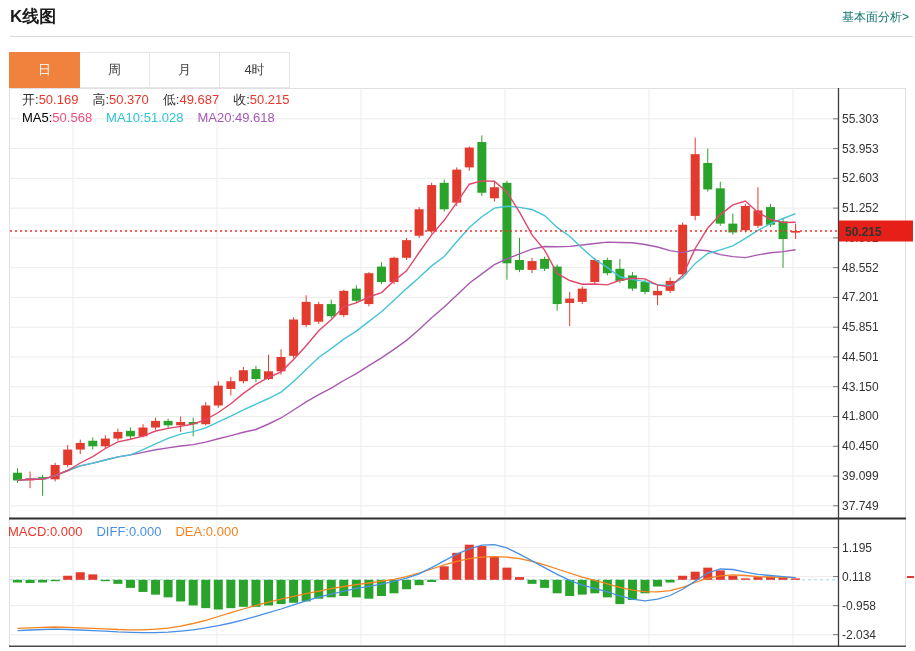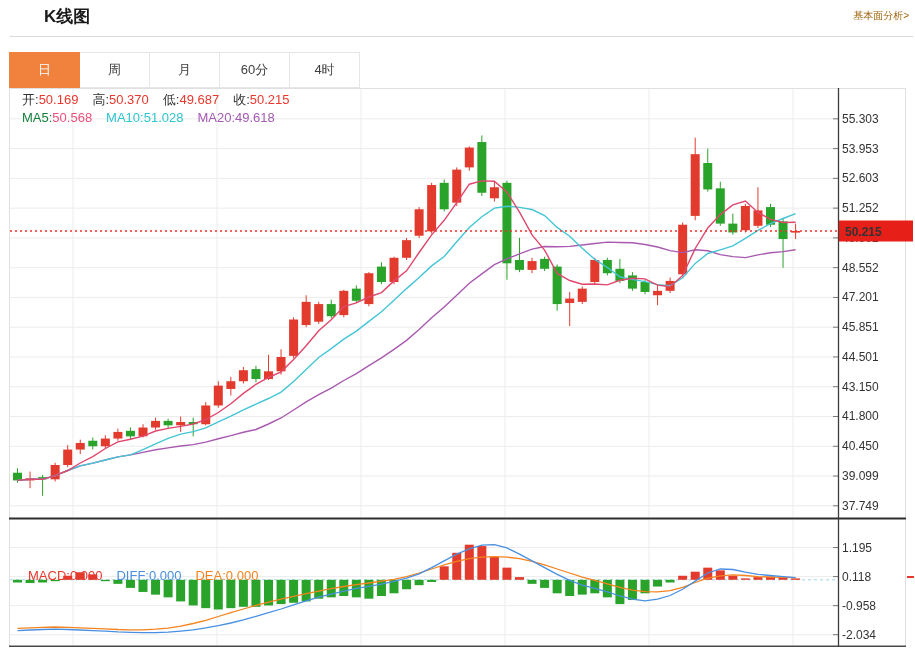--- a/index.html
+++ b/index.html
@@ -1,46 +1,45 @@
 <!DOCTYPE html>
 <html><head>
 <meta charset="utf-8">
 <style>
   html,body{margin:0;padding:0;background:#fff;}
   .page{position:relative;width:915px;height:651px;background:#fff;overflow:hidden;
         font-family:"Liberation Sans",sans-serif;}
-  .title{position:absolute;left:10px;top:5px;font-size:17px;font-weight:700;color:#1a1a1a;margin-left:34px;}
-  .toplink{position:absolute;right:6px;top:9px;font-size:10px;color:#a16207;text-decoration:none;cursor:pointer;}
+  .title{position:absolute;left:10px;top:5px;font-size:17px;font-weight:700;color:#1a1a1a;}
+  .toplink{position:absolute;right:6px;top:9px;font-size:12px;color:#0f766e;text-decoration:none;cursor:pointer;}
   .hr{position:absolute;left:10px;top:36px;width:903px;height:1px;background:#d9d9d9;}
   .tabs{position:absolute;left:9px;top:52px;display:flex;}
   .tab{width:69px;height:34px;line-height:34px;text-align:center;font-size:13px;color:#404040;
        background:#fff;border:1px solid #e6e6e6;border-left:none;cursor:pointer;box-sizing:content-box;}
   .tab:first-child{border-left:1px solid #e6e6e6;}
   .tab.active{background:#f0823e;border-color:#f0823e;color:#fff;}
   svg{position:absolute;left:0;top:0;}
   svg text{font-family:"Liberation Sans",sans-serif;font-size:12px;fill:#333;}
   .legend{position:absolute;font-size:13px;white-space:nowrap;}
   .legend .li{margin-right:14px;font-weight:400;}
   .legend .li b{font-weight:400;}
   #ohlc{left:22px;top:91px;}
   #ma{left:22px;top:110px;}
-  #macdl{left:28px;top:524px;margin-top:44px;}
+  #macdl{left:8px;top:524px;}
 </style>
 </head>
 <body>
 
 <div class="page">
   <div class="title">K线图</div>
   <a class="toplink">基本面分析&gt;</a>
   <div class="hr"></div>
   <div class="tabs" id="tabs">
       <div class="tab active">日</div>
       <div class="tab">周</div>
       <div class="tab">月</div>
-      <div class="tab">60分</div>
       <div class="tab">4时</div>
     </div>
   <svg id="csvg" width="915" height="651">
       <line x1="73" y1="89" x2="73" y2="517" stroke="#ececec" stroke-width="1"></line>
       <line x1="73" y1="520" x2="73" y2="646" stroke="#ececec" stroke-width="1"></line>
       <line x1="217" y1="89" x2="217" y2="517" stroke="#ececec" stroke-width="1"></line>
       <line x1="217" y1="520" x2="217" y2="646" stroke="#ececec" stroke-width="1"></line>
       <line x1="361" y1="89" x2="361" y2="517" stroke="#ececec" stroke-width="1"></line>
       <line x1="361" y1="520" x2="361" y2="646" stroke="#ececec" stroke-width="1"></line>
       <line x1="505" y1="89" x2="505" y2="517" stroke="#ececec" stroke-width="1"></line>
@@ -301,15 +300,15 @@
       <polyline points="17.5,630.6 30.05,630.0 42.6,629.5 55.150000000000006,629.2 67.7,629.5 80.25,630.0 92.80000000000001,630.6 105.35000000000001,631.1 117.9,631.9 130.45,632.4 143,632.7 155.55,632.7 168.10000000000002,632.2 180.65,631.1 193.20000000000002,629.8 205.75,627.9 218.3,625.7 230.85000000000002,623.0 243.4,619.8 255.95000000000002,616.3 268.5,612.7 281.05,609.0 293.6,604.9 306.15000000000003,600.9 318.70000000000005,597.1 331.25,594.1 343.8,591.1 356.35,588.4 368.90000000000003,586.3 381.45000000000005,584.1 394,581.4 406.55,578.2 419.1,573.9 431.65000000000003,567.6 444.20000000000005,560.9 456.75,554.1 469.3,548.8 481.85,545.2 494.40000000000003,544.7 506.95000000000005,547.9 519.5,554.1 532.0500000000001,560.9 544.6,567.6 557.15,574.4 569.7,580.3 582.25,585.2 594.8000000000001,588.4 607.35,591.9 619.9000000000001,596.0 632.45,599.2 645,600.9 657.5500000000001,599.2 670.1,595.5 682.6500000000001,589.3 695.2,581.1 707.75,573.0 720.3000000000001,569.0 732.85,569.5 745.4000000000001,572.2 757.95,574.4 770.5,575.5 783.0500000000001,576.6 795.6,577.6" fill="none" stroke="#4a90e2" stroke-width="1.3"></polyline>
       <line x1="10" y1="231" x2="838" y2="231" stroke="#f2322a" stroke-width="1.6" stroke-dasharray="2,3"></line>
       <rect x="9.5" y="88.5" width="896" height="558" fill="none" stroke="#e0e0e0"></rect>
       <line x1="9" y1="518.5" x2="906" y2="518.5" stroke="#2e2e2e" stroke-width="2"></line>
       <line x1="9" y1="646.2" x2="906" y2="646.2" stroke="#4a4a4a" stroke-width="1.6"></line>
       <line x1="838.5" y1="88" x2="838.5" y2="647" stroke="#3c3c3c" stroke-width="1.3"></line>
       <rect x="839" y="220.5" width="74" height="21" fill="#e71f19"></rect>
       <text x="845" y="235.5" fill="#fff" font-weight="bold" font-size="13px">50.215</text>
     </svg>
   <div class="legend" id="ohlc"><span class="li"><b style="color: rgb(51, 51, 51);">开:</b><b style="color: rgb(232, 55, 44);">50.169</b></span><span class="li"><b style="color: rgb(51, 51, 51);">高:</b><b style="color: rgb(232, 55, 44);">50.370</b></span><span class="li"><b style="color: rgb(51, 51, 51);">低:</b><b style="color: rgb(232, 55, 44);">49.687</b></span><span class="li"><b style="color: rgb(51, 51, 51);">收:</b><b style="color: rgb(232, 55, 44);">50.215</b></span></div>
-  <div class="legend" id="ma"><span class="li"><b style="color: #15803d;">MA5:</b><b style="color: rgb(237, 79, 124);">50.568</b></span><span class="li"><b style="color: rgb(47, 196, 210);">MA10:</b><b style="color: rgb(47, 196, 210); margin-top: 32px;">51.028</b></span><span class="li"><b style="color: rgb(165, 90, 180);">MA20:</b><b style="color: rgb(165, 90, 180);">49.618</b></span></div>
+  <div class="legend" id="ma"><span class="li"><b style="color: #000000;">MA5:</b><b style="color: rgb(237, 79, 124);">50.568</b></span><span class="li"><b style="color: rgb(47, 196, 210);">MA10:</b><b style="color: rgb(47, 196, 210); margin-top: 32px;">51.028</b></span><span class="li"><b style="color: rgb(165, 90, 180);">MA20:</b><b style="color: rgb(165, 90, 180);">49.618</b></span></div>
   <div class="legend" id="macdl"><span class="li"><b style="color: rgb(232, 55, 44);">MACD:</b><b style="color: rgb(232, 55, 44);">0.000</b></span><span class="li"><b style="color: rgb(74, 144, 226);">DIFF:</b><b style="color: rgb(74, 144, 226);">0.000</b></span><span class="li"><b style="color: rgb(245, 131, 31);">DEA:</b><b style="color: rgb(245, 131, 31);">0.000</b></span></div>
 </div>
 
 </body></html>

